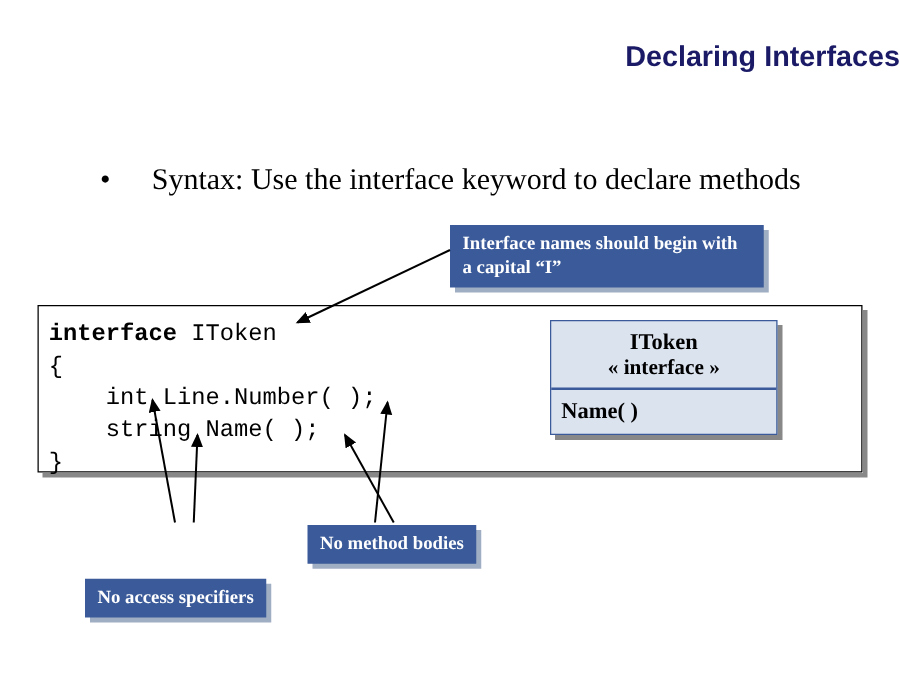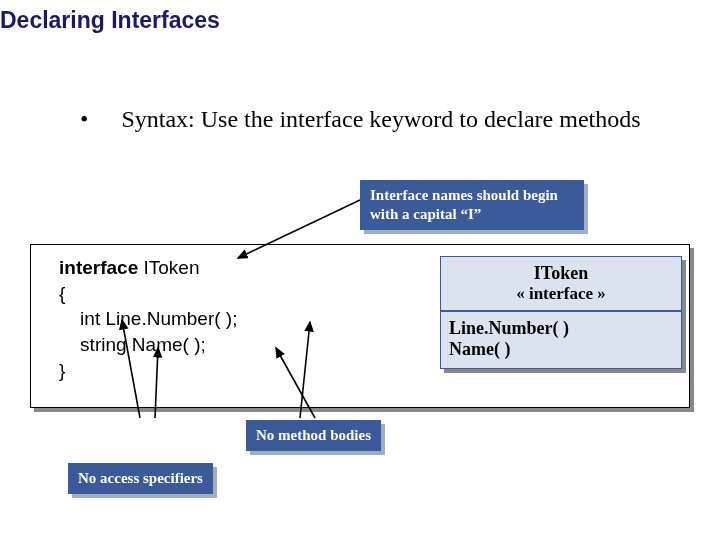--- a/index.html
+++ b/index.html
@@ -5,26 +5,26 @@
   * { box-sizing: border-box; margin: 0; padding: 0; }
   body {
     width: 720px;
     height: 540px;
     background: #fff;
     font-family: "Times New Roman", serif;
     position: relative;
     overflow: hidden;
   }
   .title {
-    text-align: left;
+    text-align: right;
     font-family: Arial, sans-serif;
     font-weight: bold;
     font-size: 23px;
     color: #1a1a66;
-    margin-top: 7px;
+    margin-top: 32px;
   }
   .bullet-wrap {
     margin: 70px 60px 0 80px;
     font-size: 24px;
     color: #000;
     display: flex;
   }
   .bullet-dot {
     margin-right: 10px;
     margin-top: 2px;
@@ -34,46 +34,46 @@
     position: absolute;
     background: #3a5a99;
     color: #fff;
     font-weight: bold;
     font-size: 15px;
     padding: 6px 10px;
     box-shadow: 4px 4px 0 rgba(120,140,170,0.7);
     line-height: 1.25;
     font-family: "Times New Roman", serif;
   }
-  .callout-top { left: 360px; top: 180px; width: 224px; }
+  .callout-top { left: 360px; top: 180px; width: 251px; }
   .callout-left { left: 68px; top: 418px; margin-top: 45px; }
   .callout-mid  { left: 246px; top: 420px; }
 
   .code-box {
     position: absolute;
     left: 30px;
     top: 244px;
     width: 660px;
-    height: 164px;
+    height: 134px;
     border: 1.5px solid #000;
     box-shadow: 4px 4px 0 #888;
-    padding: 10px 28px;
-    font-family: Liberation Sans, sans-serif;
+    padding: 10px 8px;
+    font-family: Liberation Mono, monospace;
     font-size: 19px;
     line-height: 1.35;
     white-space: pre;
     color: #000;
   }
   .code-box .kw { font-weight: bold; }
 
   .uml-box {
     position: absolute;
     left: 440px;
     top: 256px;
-    width: 242px;
+    width: 182px;
     background: #dbe3ef;
     box-shadow: 4px 4px 0 #888;
     border: 1px solid #3a5a99;
   }
   .uml-top {
     text-align: center;
     font-size: 18px;
     font-family: "Times New Roman", serif;
     font-weight: bold;
     color: #000;
@@ -112,21 +112,20 @@
     int Line.Number( );
     string Name( );
 }</span></div>
 
 <div class="uml-box">
   <div class="uml-top">
     <div>IToken</div>
     <div class="stereo">« interface »</div>
   </div>
   <div class="uml-bottom">
-    <div>Line.Number( )</div>
     <div>Name( )</div>
   </div>
 </div>
 
 <div class="callout callout-left">No access specifiers</div>
 <div class="callout callout-mid">No method  bodies</div>
 
 <svg class="arrows">
   <defs>
     <marker id="arrowhead" markerWidth="8" markerHeight="8" refX="6" refY="3" orient="auto">

